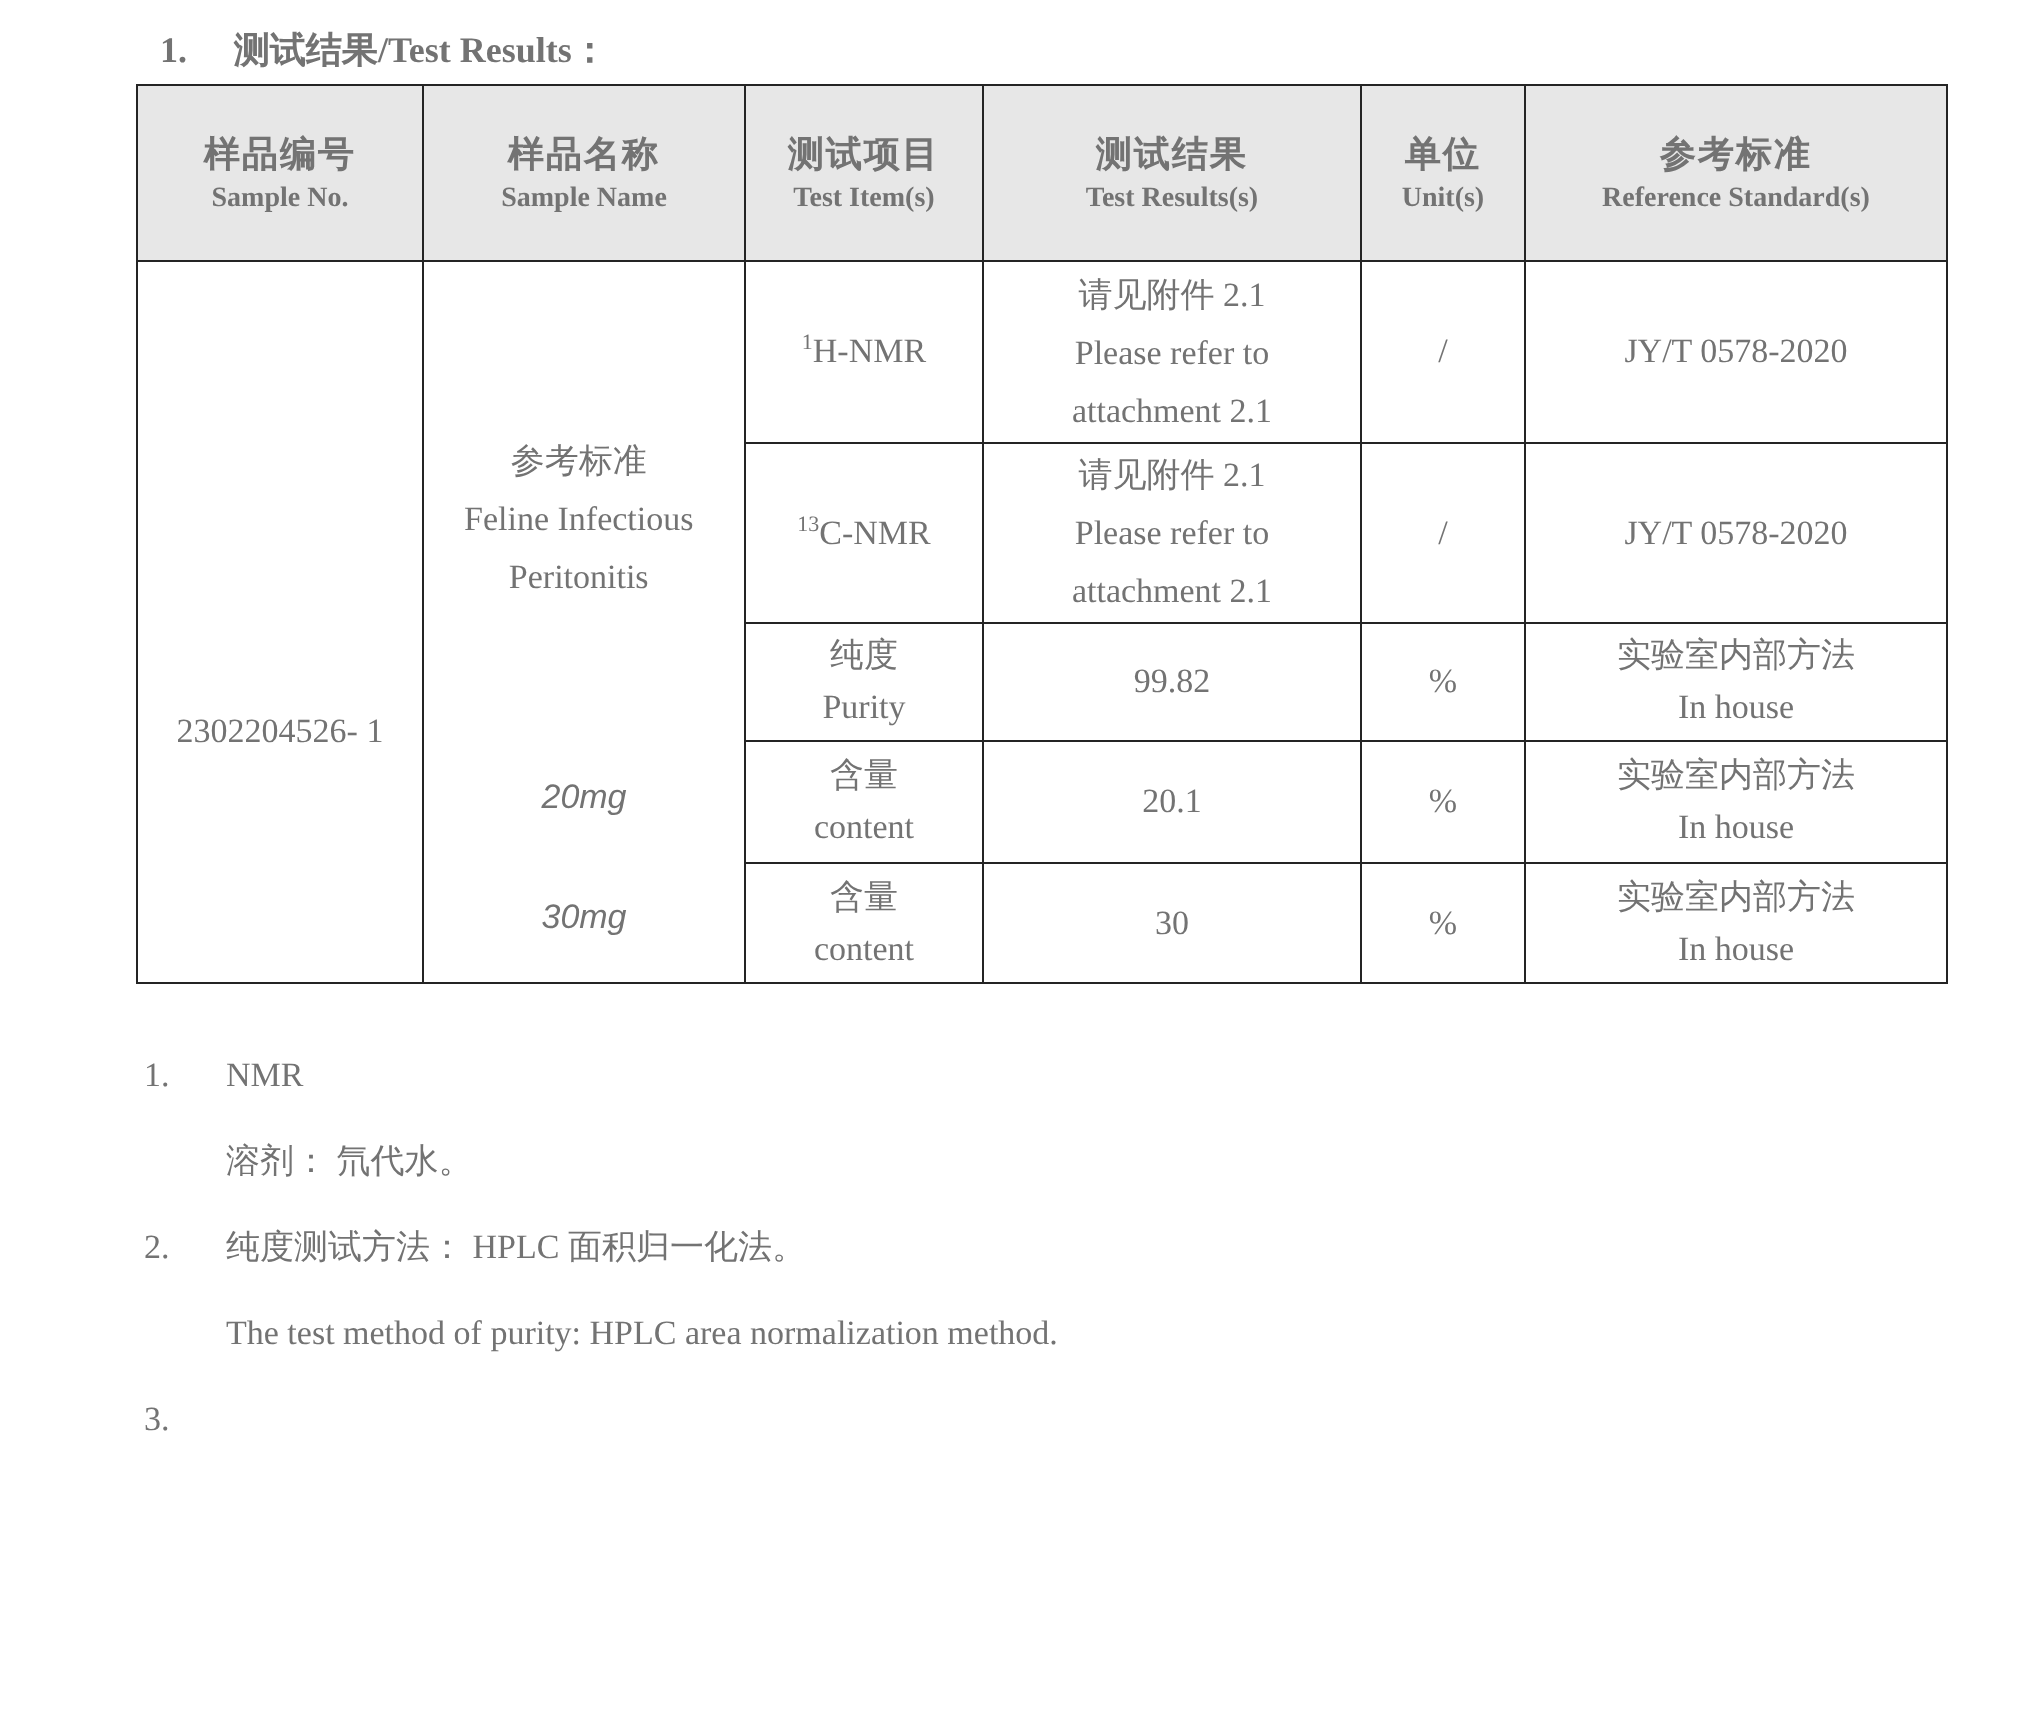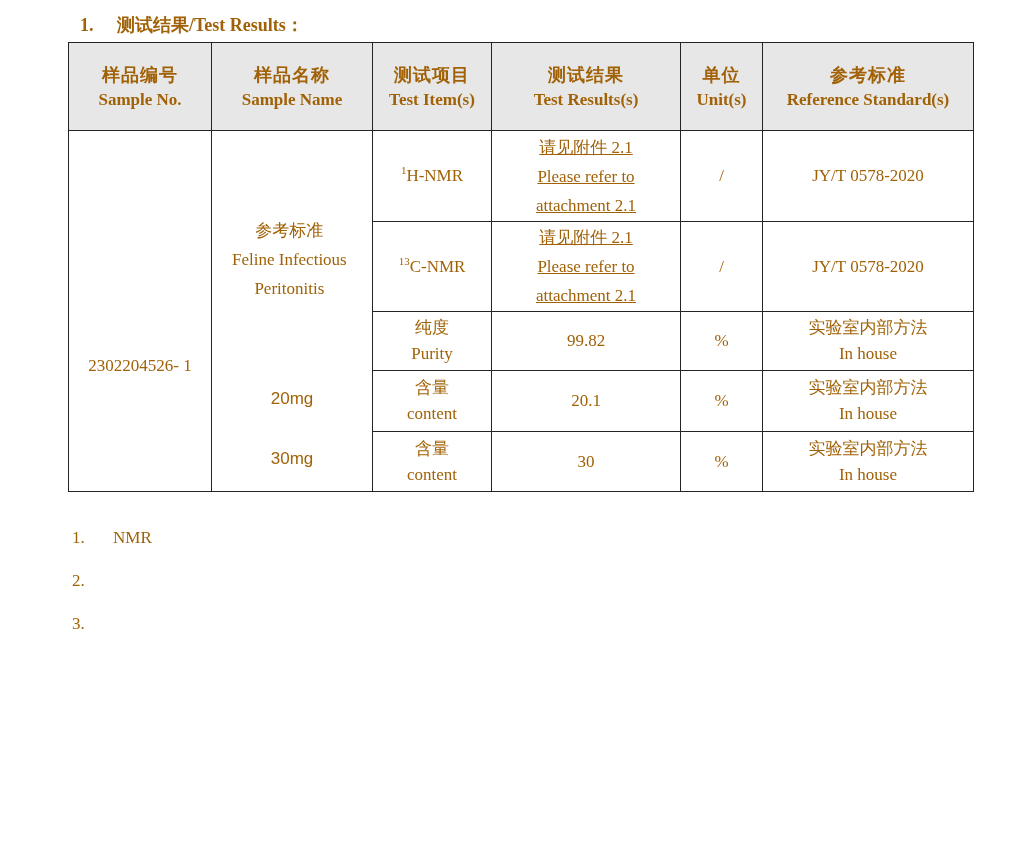--- a/index.html
+++ b/index.html
@@ -2,21 +2,21 @@
 <html><head>
 <meta charset="utf-8">
 <style>
   * { margin:0; padding:0; box-sizing:border-box; }
   html,body { background:#ffffff; }
   .page {
     position:relative;
     width:1020px; height:861px;
     background:#ffffff;
     font-family:"Liberation Serif","DejaVu Serif",serif;
-    color:#a16207;
+    color:#737373;
     overflow:hidden;
   }
   
   .doc-title {
     position:absolute; left:80px; top:13px;
     font-size:18px; font-weight:bold; line-height:24px;
     white-space:nowrap;
   }
   .doc-title .num { display:inline-block; width:37px; }
   
@@ -26,39 +26,39 @@
     border-collapse:collapse; table-layout:fixed;
   }
   table.results th, table.results td {
     border:1px solid #242424;
     text-align:center; vertical-align:middle;
     font-size:17px; padding:0;
   }
   table.results thead th { background:#e7e7e7; }
   .hcell { display:flex; flex-direction:column; justify-content:center; align-items:center; gap:3px; height:100%; }
   .h-zh { font-size:18px; font-weight:bold; letter-spacing:1px; }
-  .h-en { font-size:17px; font-weight:bold; }
+  .h-en { font-size:14px; font-weight:bold; }
   tr.hdr-row   { height:88px; }
   tr.row-nmr1  { height:91px; }
   tr.row-nmr2  { height:90px; }
   tr.row-pur   { height:59px;margin-top:28px; }
   tr.row-c20   { height:61px; }
   tr.row-c30   { height:60px; }
   
   td.cell-sample-no { vertical-align:top; }
   td.cell-sample-no .val { display:block; padding-top:110px; }
   
   td.cell-sample-name { position:relative; vertical-align:top; text-align:left; }
   .name-block { position:absolute; top:85px; left:20px; line-height:29px; font-size:17px; }
   .mg-label { position:absolute; left:0; width:100%; text-align:center;
-              font-family:"Liberation Sans","DejaVu Sans",sans-serif; font-size:17px; }
+              font-family:"Liberation Sans","DejaVu Sans",sans-serif; font-size:17px;font-style:italic; }
   .mg-20 { top:258px; }
   .mg-30 { top:318px; }
   
-  .lines3 { line-height:29px;text-decoration:underline; }
+  .lines3 { line-height:29px; }
   .lines2 { line-height:26px; }
   sup { font-size:11px; vertical-align:super; line-height:0; }
   
   .notes { position:absolute; left:72px; top:527px; font-size:17px; }
   .notes-heading { font-weight:bold; line-height:22px; margin-bottom:27px; font-size:17px; }
   .note-line { display:flex; line-height:22px; margin-bottom:21px; white-space:nowrap; }
   .note-num  { width:41px; flex:none; }
   .note-line.cont { padding-left:41px; }
 </style>
 </head>
@@ -211,26 +211,33 @@
     </tbody>
   </table>
 
   <div class="notes">
 
     <div>
       <div class="note-line">
         <span class="note-num">1.</span>
         <span>NMR</span>
       </div>
+      <div class="note-line cont">
+          <span>溶剂： 氘代水。</span>
+        </div>
     </div>
 
     <div>
       <div class="note-line">
         <span class="note-num">2.</span>
+        <span>纯度测试方法： HPLC 面积归一化法。</span>
       </div>
+      <div class="note-line cont">
+          <span>The test method of purity: HPLC area normalization method.</span>
+        </div>
     </div>
 
     <div>
       <div class="note-line">
         <span class="note-num">3.</span>
       </div>
     </div>
   </div>
 
 </div>

